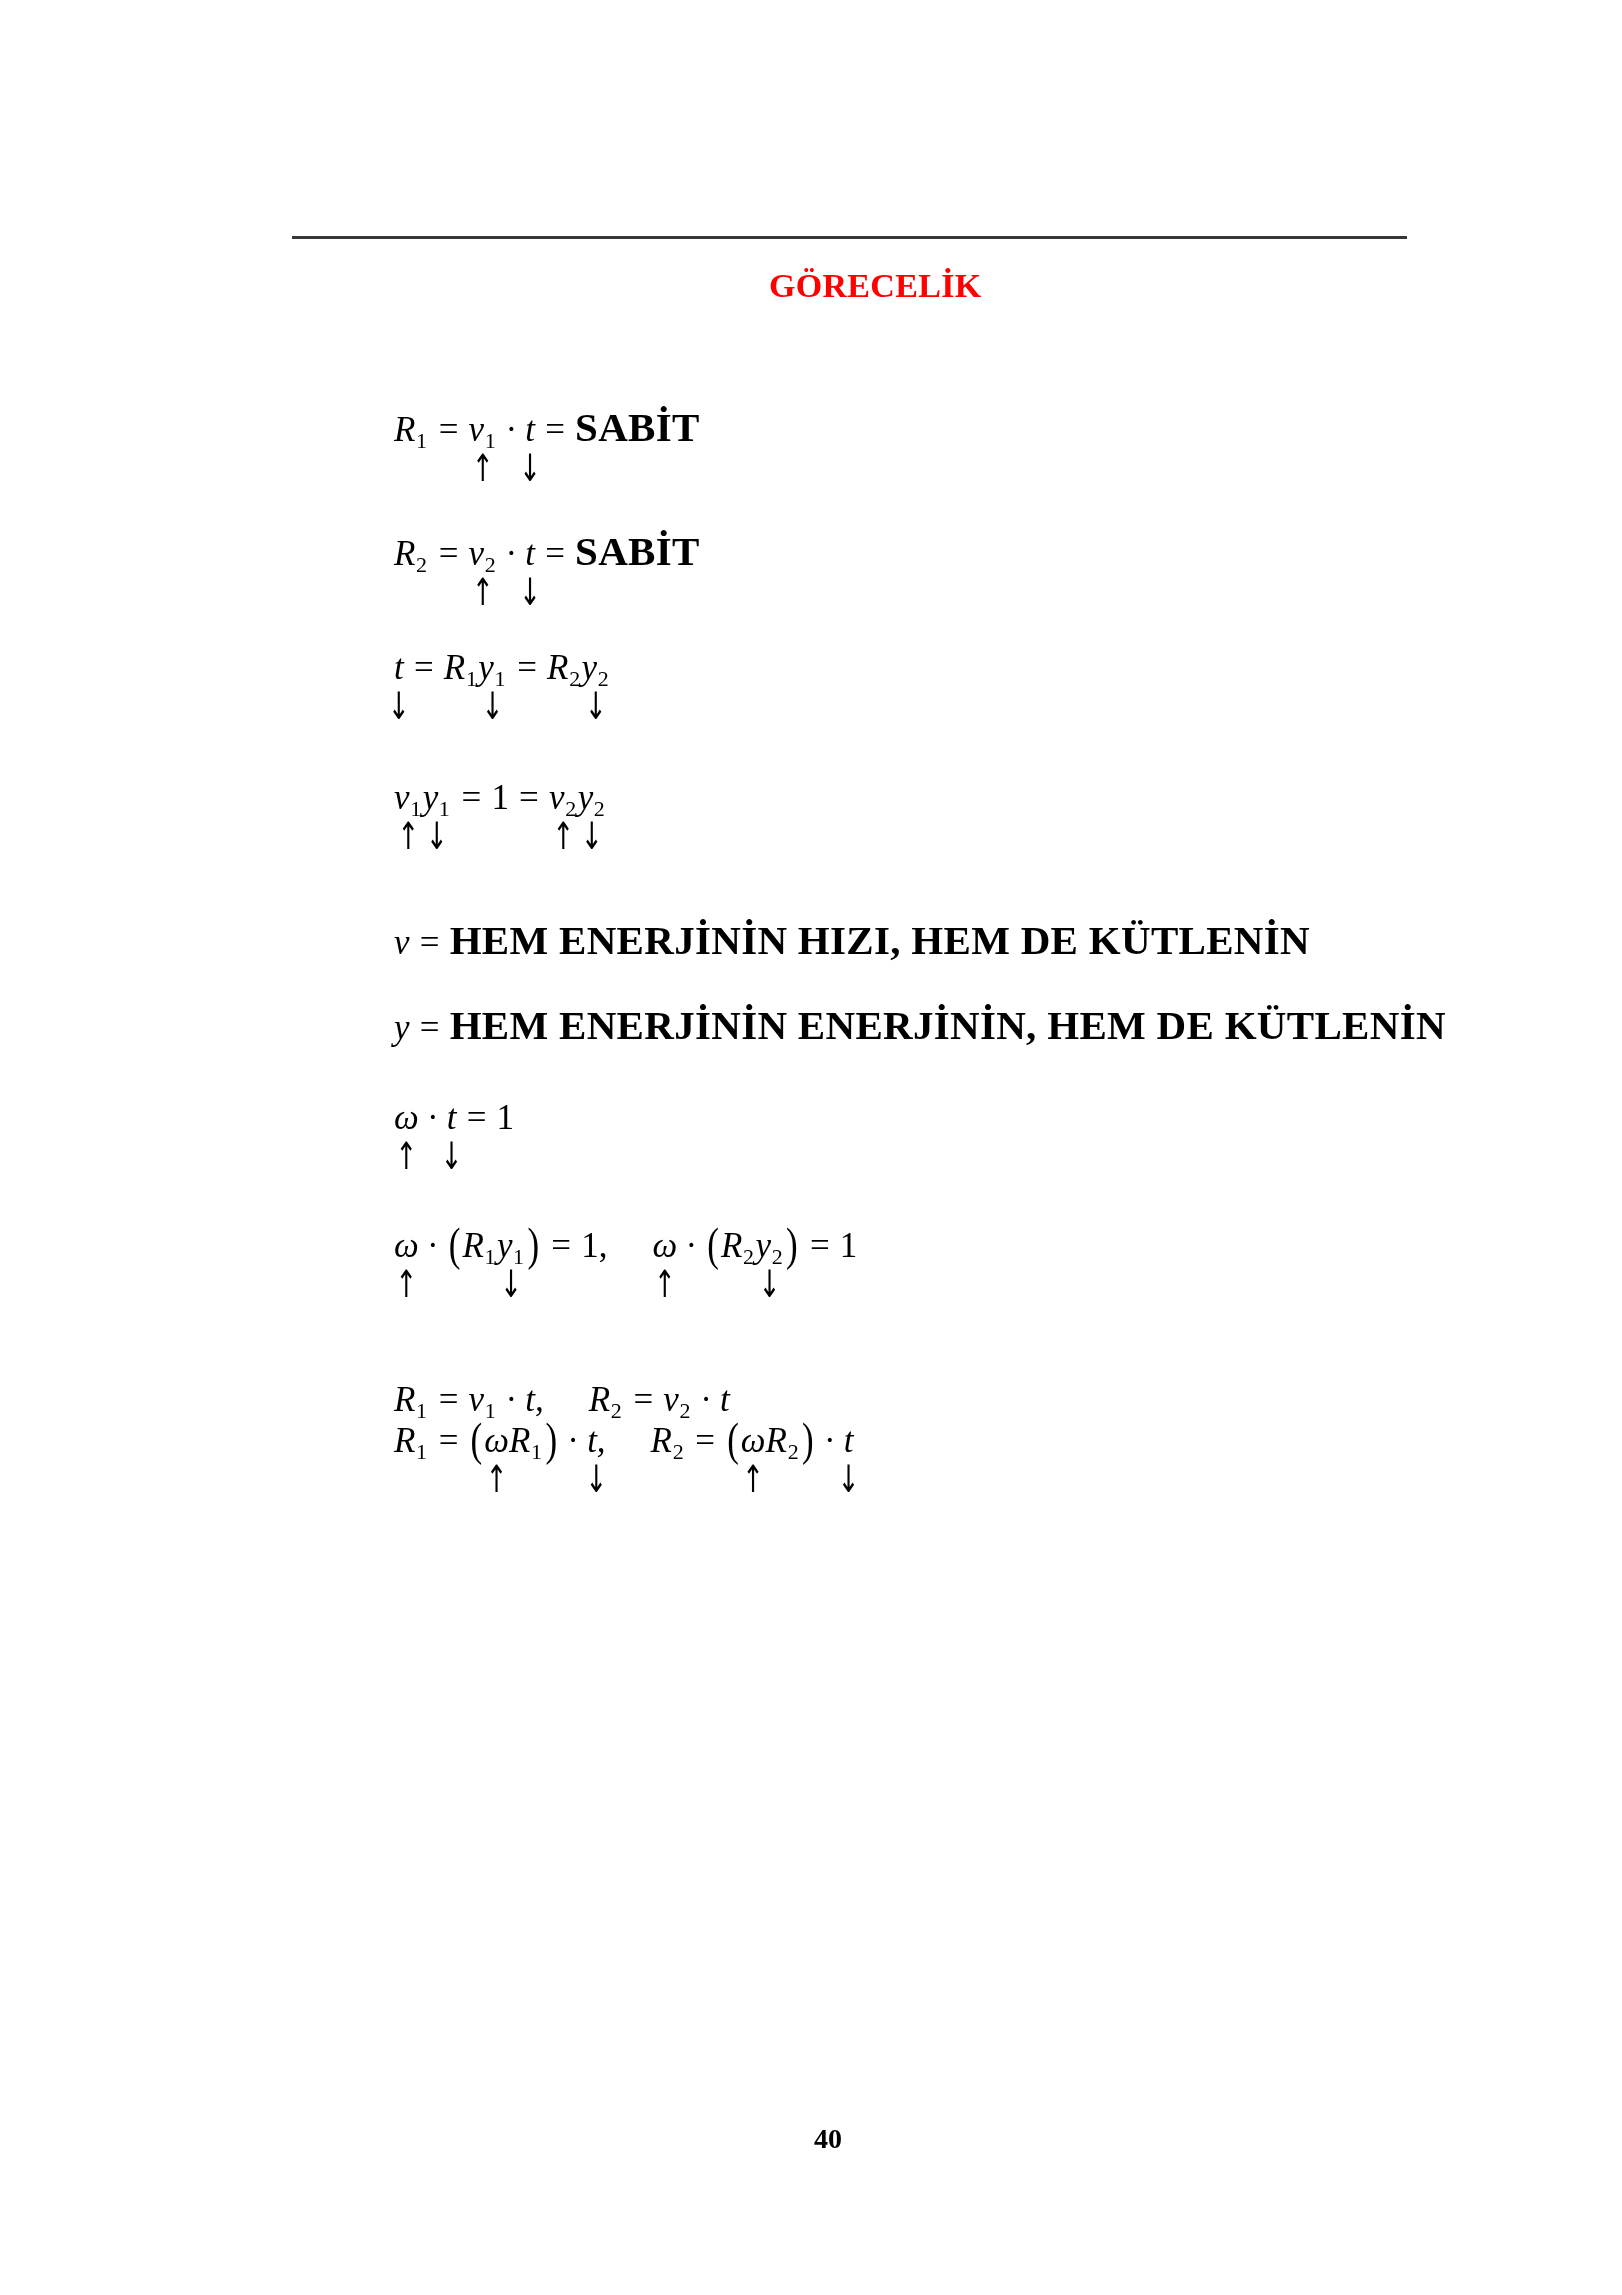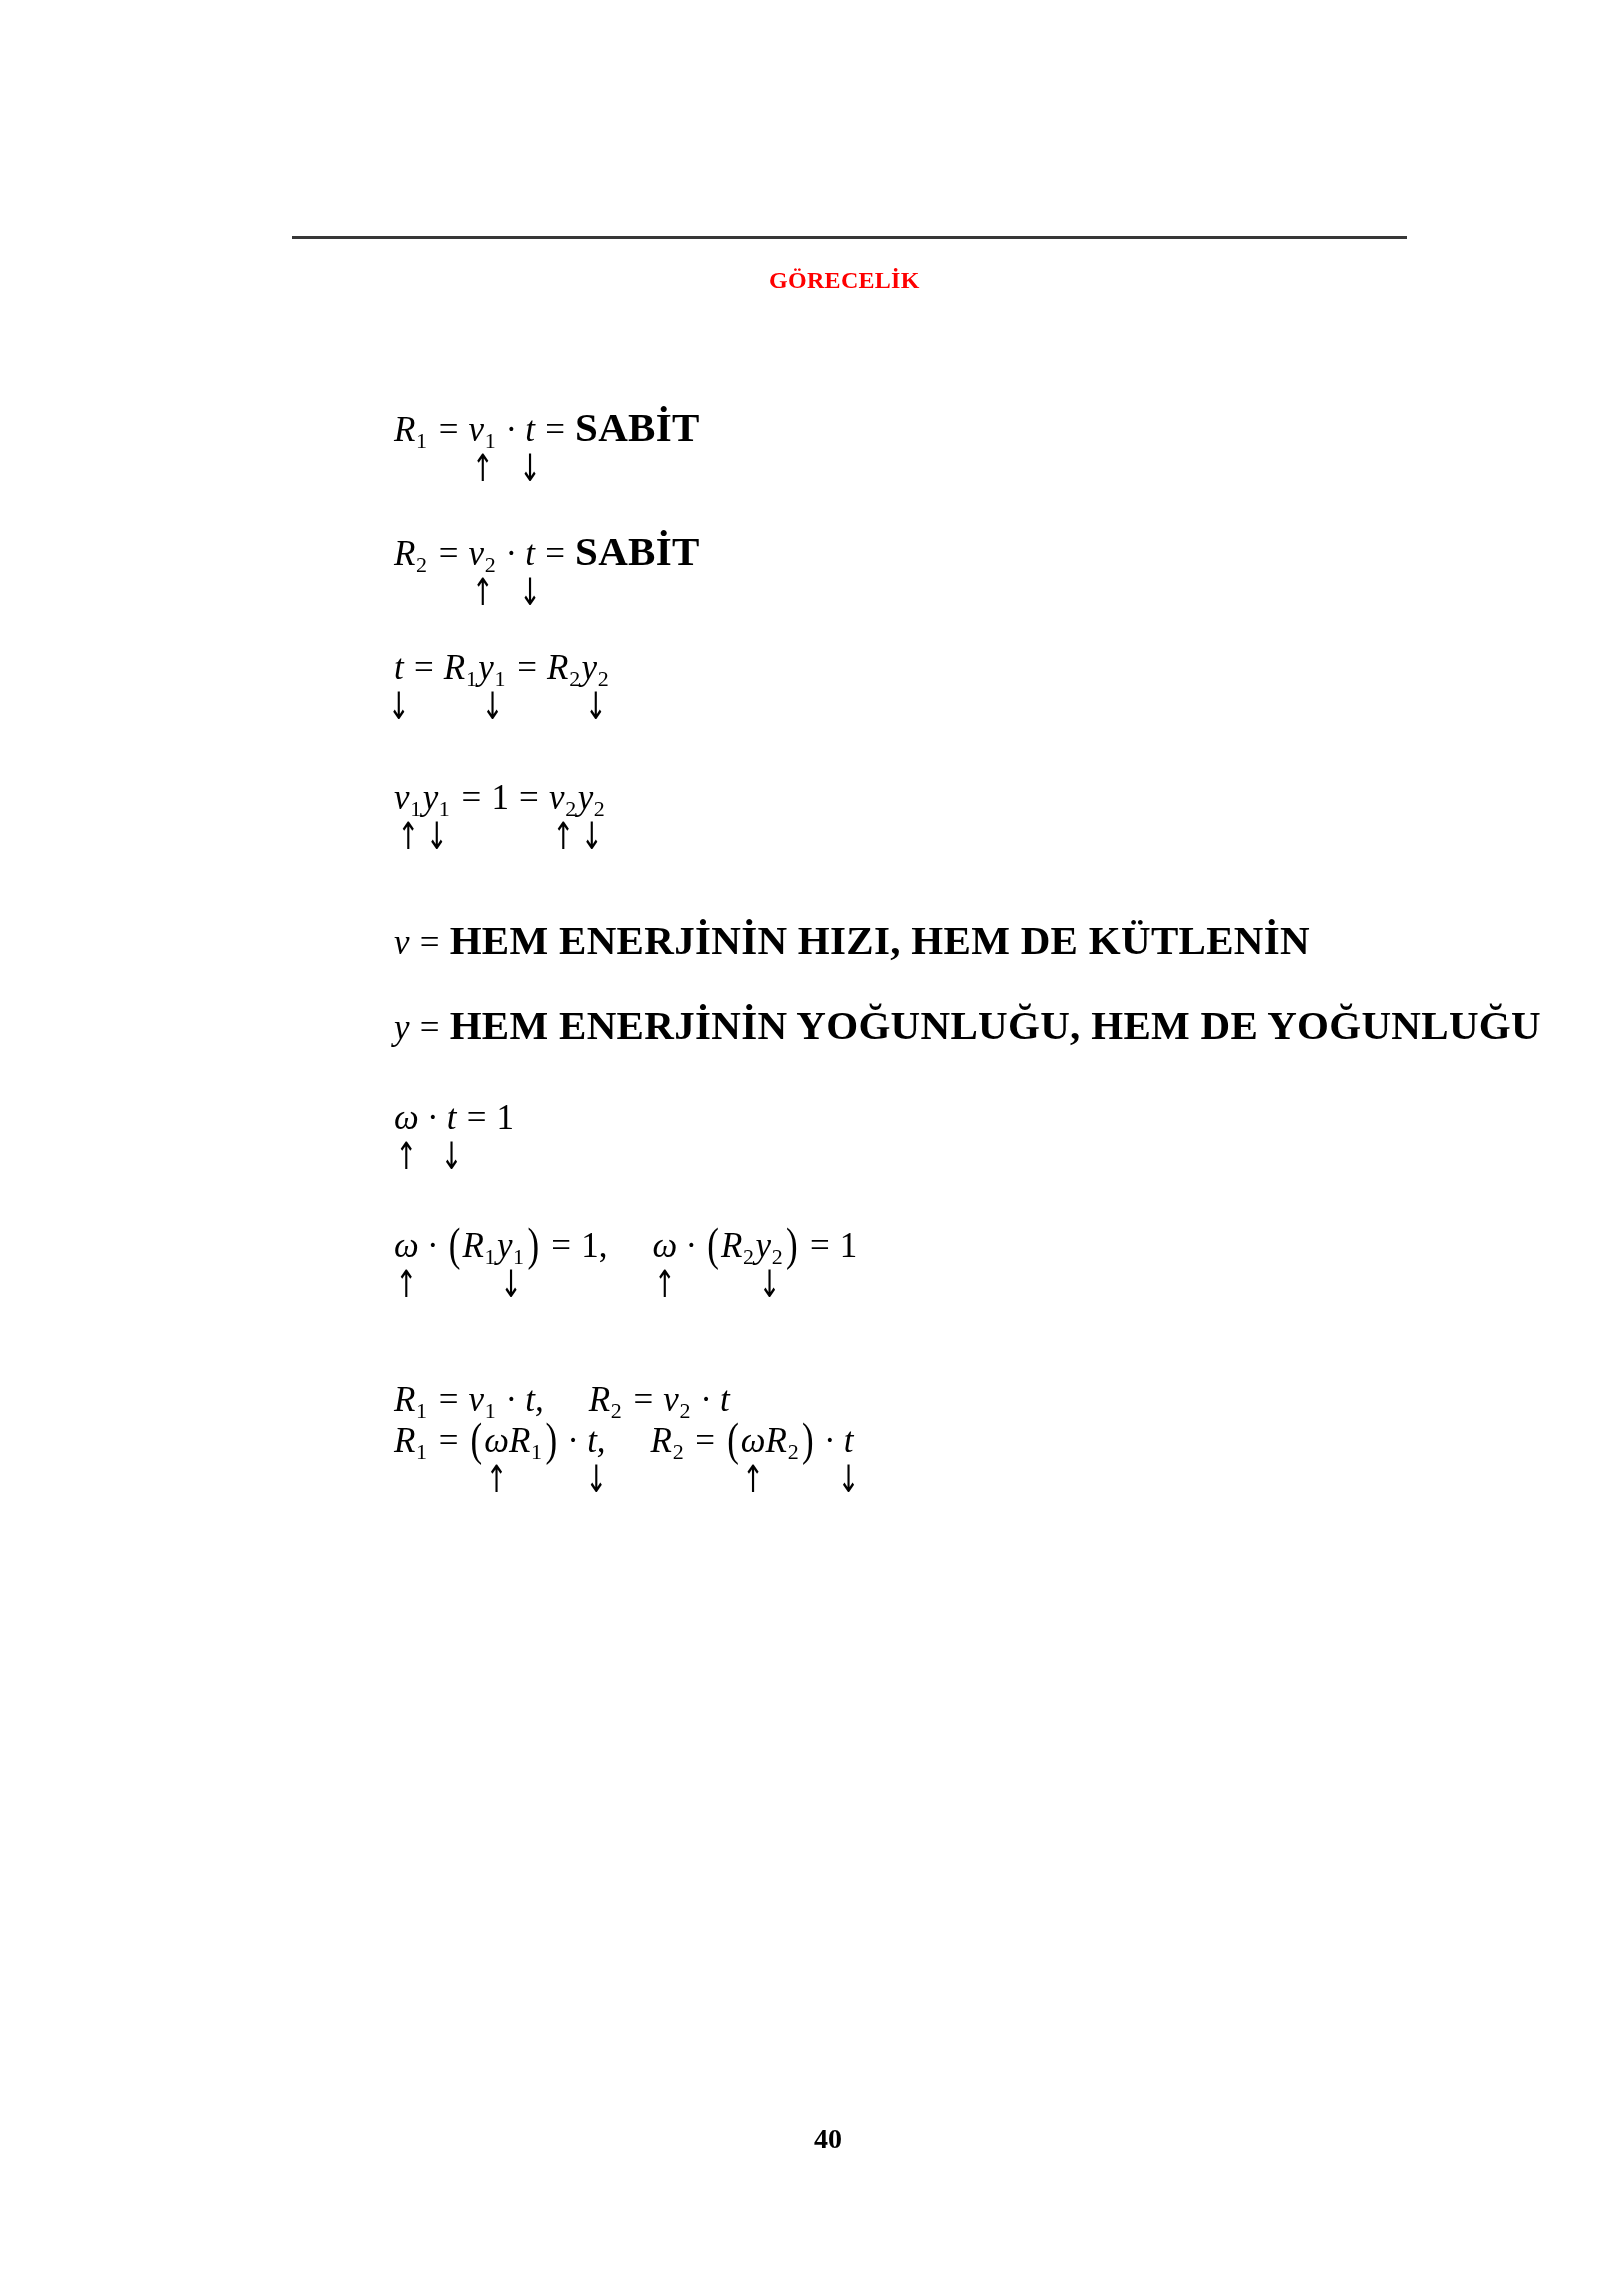--- a/index.html
+++ b/index.html
@@ -15,21 +15,21 @@
   .head-rule{
     position:absolute;
     left:292px; top:236px;
     width:1115px; height:2.7px;
     background:#373737;
   }
   .title{
     position:absolute;
     left:769px; top:267px;
     margin:0;
-    font-size:24px;
+    font-size:34px;
     font-weight:bold;
     letter-spacing:0.3px;
     white-space:nowrap;
     font-family:"Liberation Serif", serif;
   }
   .eq-row{
     position:absolute;
     left:394px;
     font-size:35px;
     line-height:1.15;
@@ -73,21 +73,21 @@
 
 <div class="page">
   <div class="head-rule"></div>
   <h1 class="title" style="color: rgb(254, 0, 0);">GÖRECELİK</h1>
   <div id="lines">
       <div class="eq-row r1"><span class="tok i">R</span><span class="tok sub">1</span><span class="tok eq">=</span><span class="tok grp"><span class="tok i">v</span><span class="tok sub">1</span><span class="arr">↑</span></span><span class="tok op">·</span><span class="tok i grp">t<span class="arr">↓</span></span><span class="tok eq">=</span><span class="tok b">SABİT</span></div>
       <div class="eq-row r2"><span class="tok i">R</span><span class="tok sub">2</span><span class="tok eq">=</span><span class="tok grp"><span class="tok i">v</span><span class="tok sub">2</span><span class="arr">↑</span></span><span class="tok op">·</span><span class="tok i grp">t<span class="arr">↓</span></span><span class="tok eq">=</span><span class="tok b">SABİT</span></div>
       <div class="eq-row r3"><span class="tok i grp">t<span class="arr">↓</span></span><span class="tok eq">=</span><span class="tok i">R</span><span class="tok sub">1</span><span class="tok grp"><span class="tok i">y</span><span class="tok sub">1</span><span class="arr">↓</span></span><span class="tok eq">=</span><span class="tok i">R</span><span class="tok sub">2</span><span class="tok grp"><span class="tok i">y</span><span class="tok sub">2</span><span class="arr">↓</span></span></div>
       <div class="eq-row r4"><span class="tok grp"><span class="tok i">v</span><span class="tok sub">1</span><span class="arr">↑</span></span><span class="tok grp"><span class="tok i">y</span><span class="tok sub">1</span><span class="arr">↓</span></span><span class="tok eq">=</span><span class="tok n">1</span><span class="tok eq">=</span><span class="tok grp"><span class="tok i">v</span><span class="tok sub">2</span><span class="arr">↑</span></span><span class="tok grp"><span class="tok i">y</span><span class="tok sub">2</span><span class="arr">↓</span></span></div>
       <div class="eq-row r5"><span class="tok i">v</span><span class="tok eq">=</span><span class="tok b">HEM ENERJİNİN HIZI, HEM DE KÜTLENİN</span></div>
-      <div class="eq-row r6"><span class="tok i">y</span><span class="tok eq">=</span><span class="tok b">HEM ENERJİNİN YOĞUNLUĞU, HEM DE YOĞUNLUĞU</span></div>
+      <div class="eq-row r6"><span class="tok i">y</span><span class="tok eq">=</span><span class="tok b">HEM ENERJİNİN ENERJİNİN, HEM DE KÜTLENİN</span></div>
       <div class="eq-row r7"><span class="tok i grp">ω<span class="arr">↑</span></span><span class="tok op">·</span><span class="tok i grp">t<span class="arr">↓</span></span><span class="tok eq">=</span><span class="tok n">1</span></div>
       <div class="eq-row r8"><span class="tok i grp">ω<span class="arr">↑</span></span><span class="tok op">·</span><span class="tok paren">(</span><span class="tok i">R</span><span class="tok sub">1</span><span class="tok grp"><span class="tok i">y</span><span class="tok sub">1</span><span class="arr">↓</span></span><span class="tok paren">)</span><span class="tok eq">=</span><span class="tok n">1,</span><span class="tok gap"></span><span class="tok i grp">ω<span class="arr">↑</span></span><span class="tok op">·</span><span class="tok paren">(</span><span class="tok i">R</span><span class="tok sub">2</span><span class="tok grp"><span class="tok i">y</span><span class="tok sub">2</span><span class="arr">↓</span></span><span class="tok paren">)</span><span class="tok eq">=</span><span class="tok n">1</span></div>
       <div class="eq-row r9"><span class="tok i">R</span><span class="tok sub">1</span><span class="tok eq">=</span><span class="tok i">v</span><span class="tok sub">1</span><span class="tok op">·</span><span class="tok i">t,</span><span class="tok gap"></span><span class="tok i">R</span><span class="tok sub">2</span><span class="tok eq">=</span><span class="tok i">v</span><span class="tok sub">2</span><span class="tok op">·</span><span class="tok i">t</span></div>
       <div class="eq-row r10"><span class="tok i">R</span><span class="tok sub">1</span><span class="tok eq">=</span><span class="tok paren">(</span><span class="tok i grp">ω<span class="arr">↑</span></span><span class="tok i">R</span><span class="tok sub">1</span><span class="tok paren">)</span><span class="tok op">·</span><span class="tok i grp">t,<span class="arr">↓</span></span><span class="tok gap"></span><span class="tok i">R</span><span class="tok sub">2</span><span class="tok eq">=</span><span class="tok paren">(</span><span class="tok i grp">ω<span class="arr">↑</span></span><span class="tok i">R</span><span class="tok sub">2</span><span class="tok paren">)</span><span class="tok op">·</span><span class="tok i grp">t<span class="arr">↓</span></span></div>
     </div>
   <div class="pageno">40</div>
 </div>
 
 
 </body></html>

